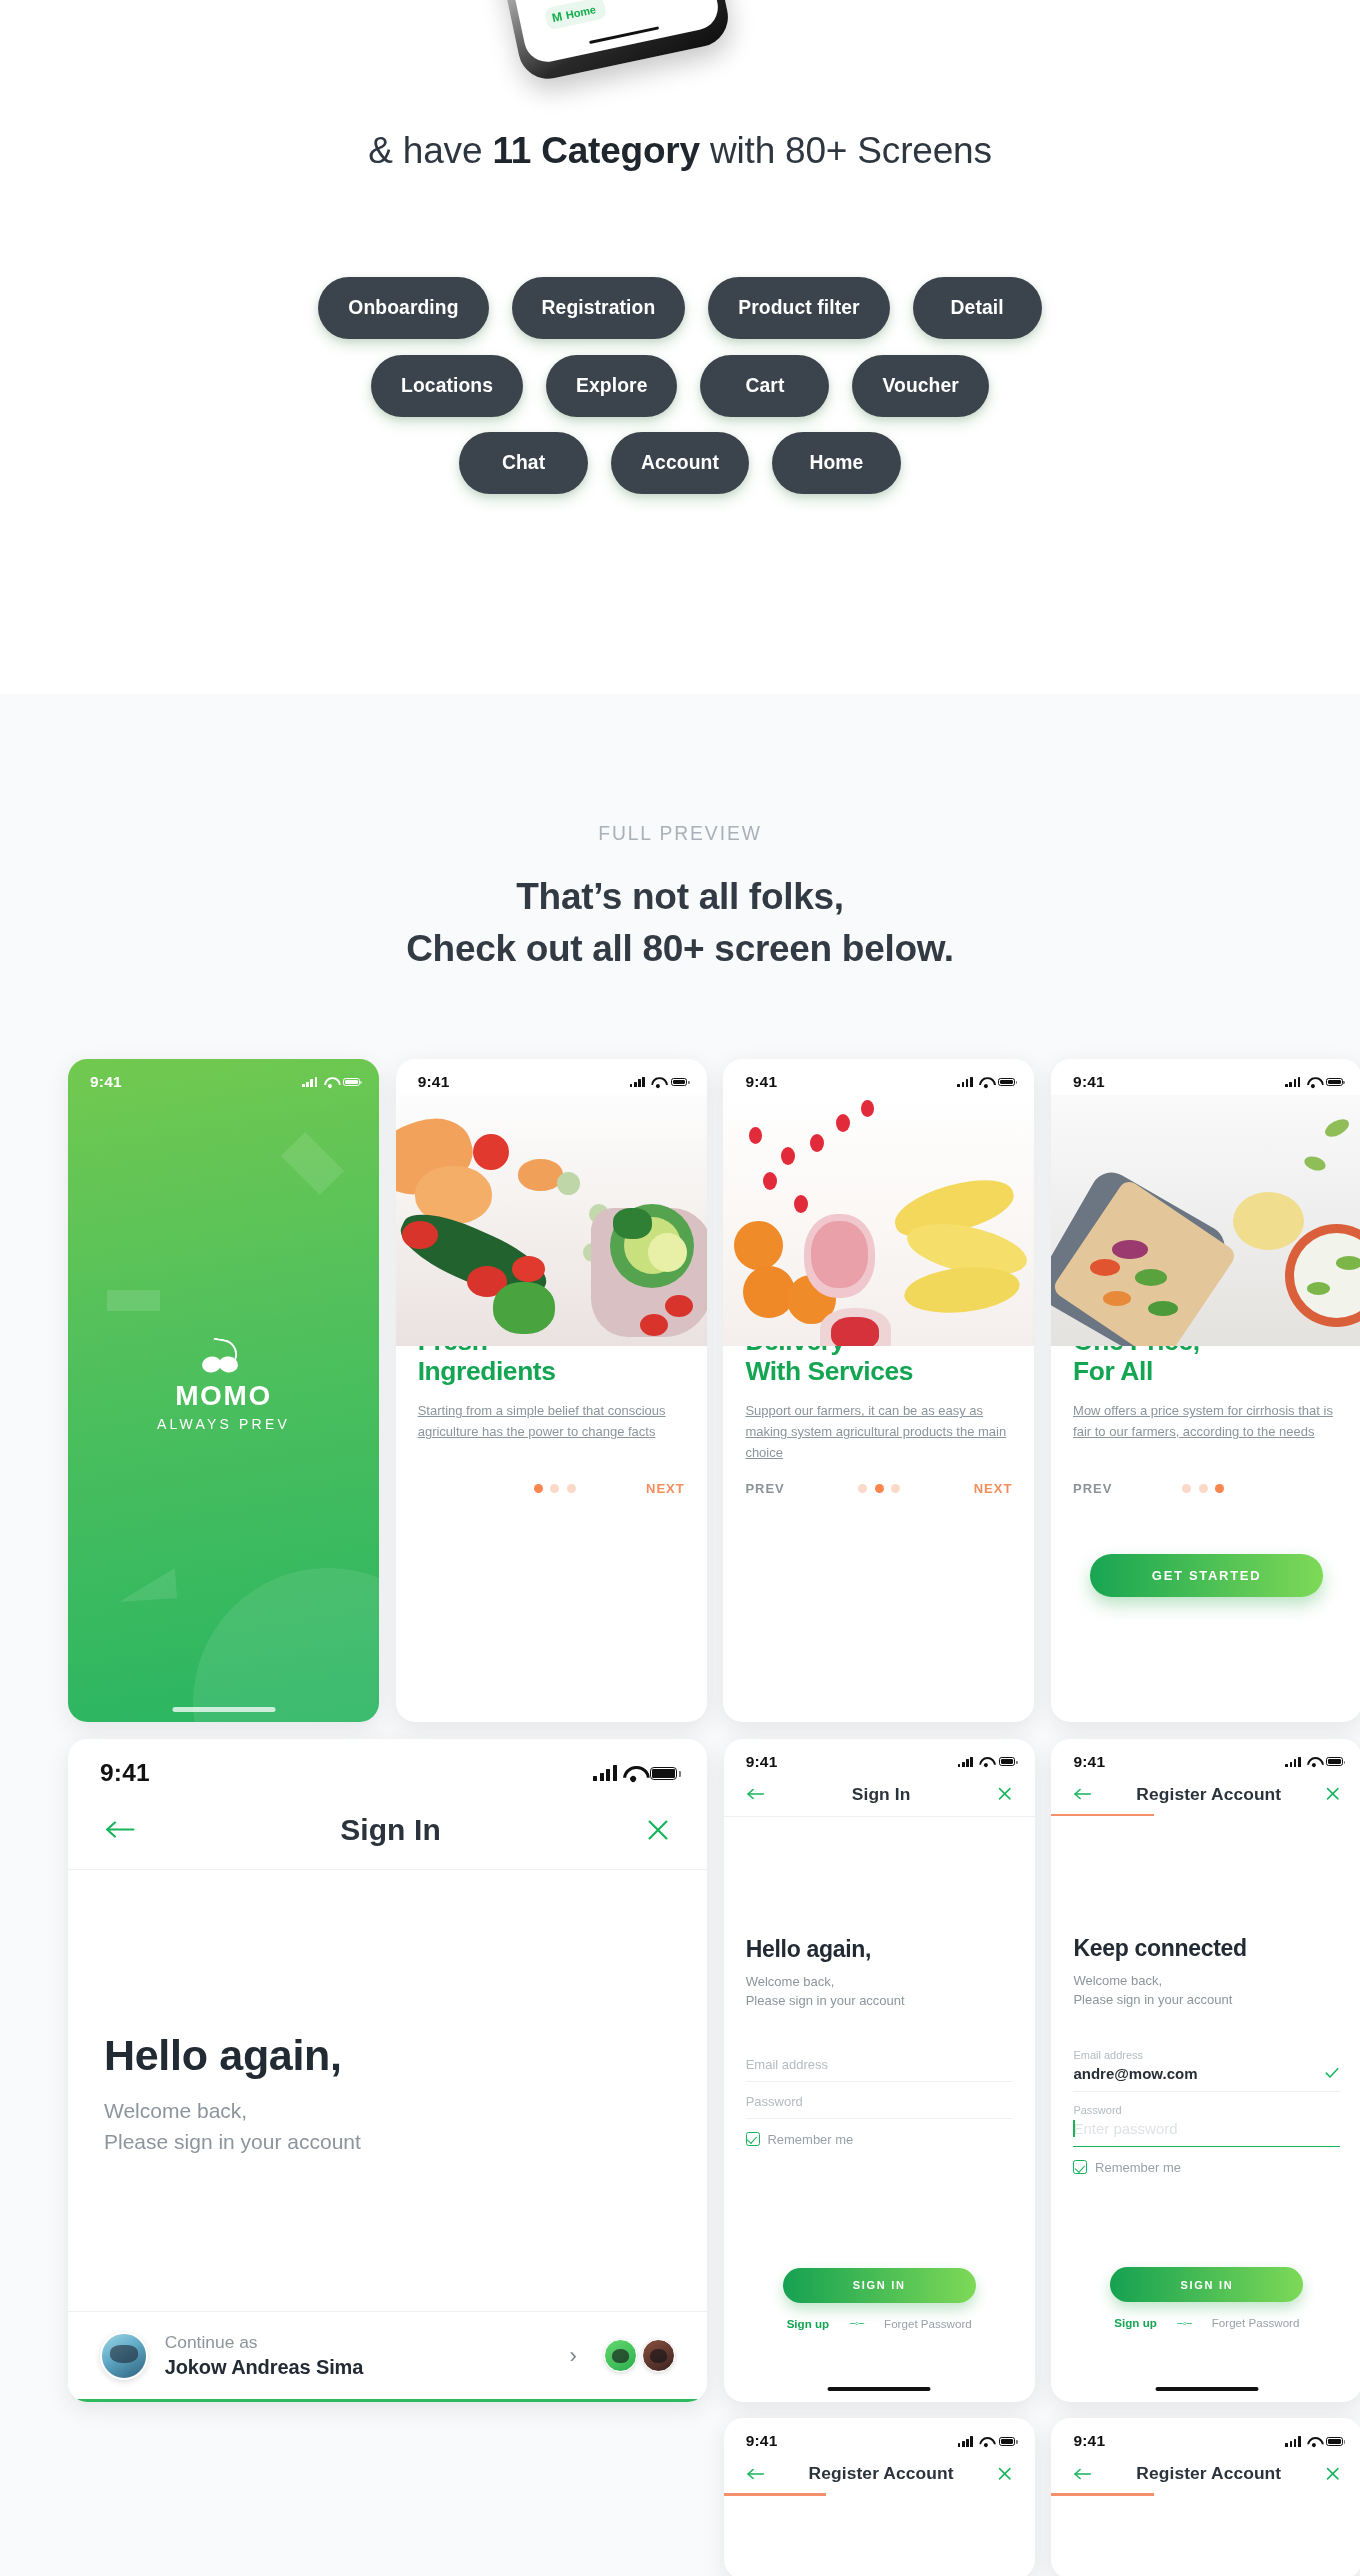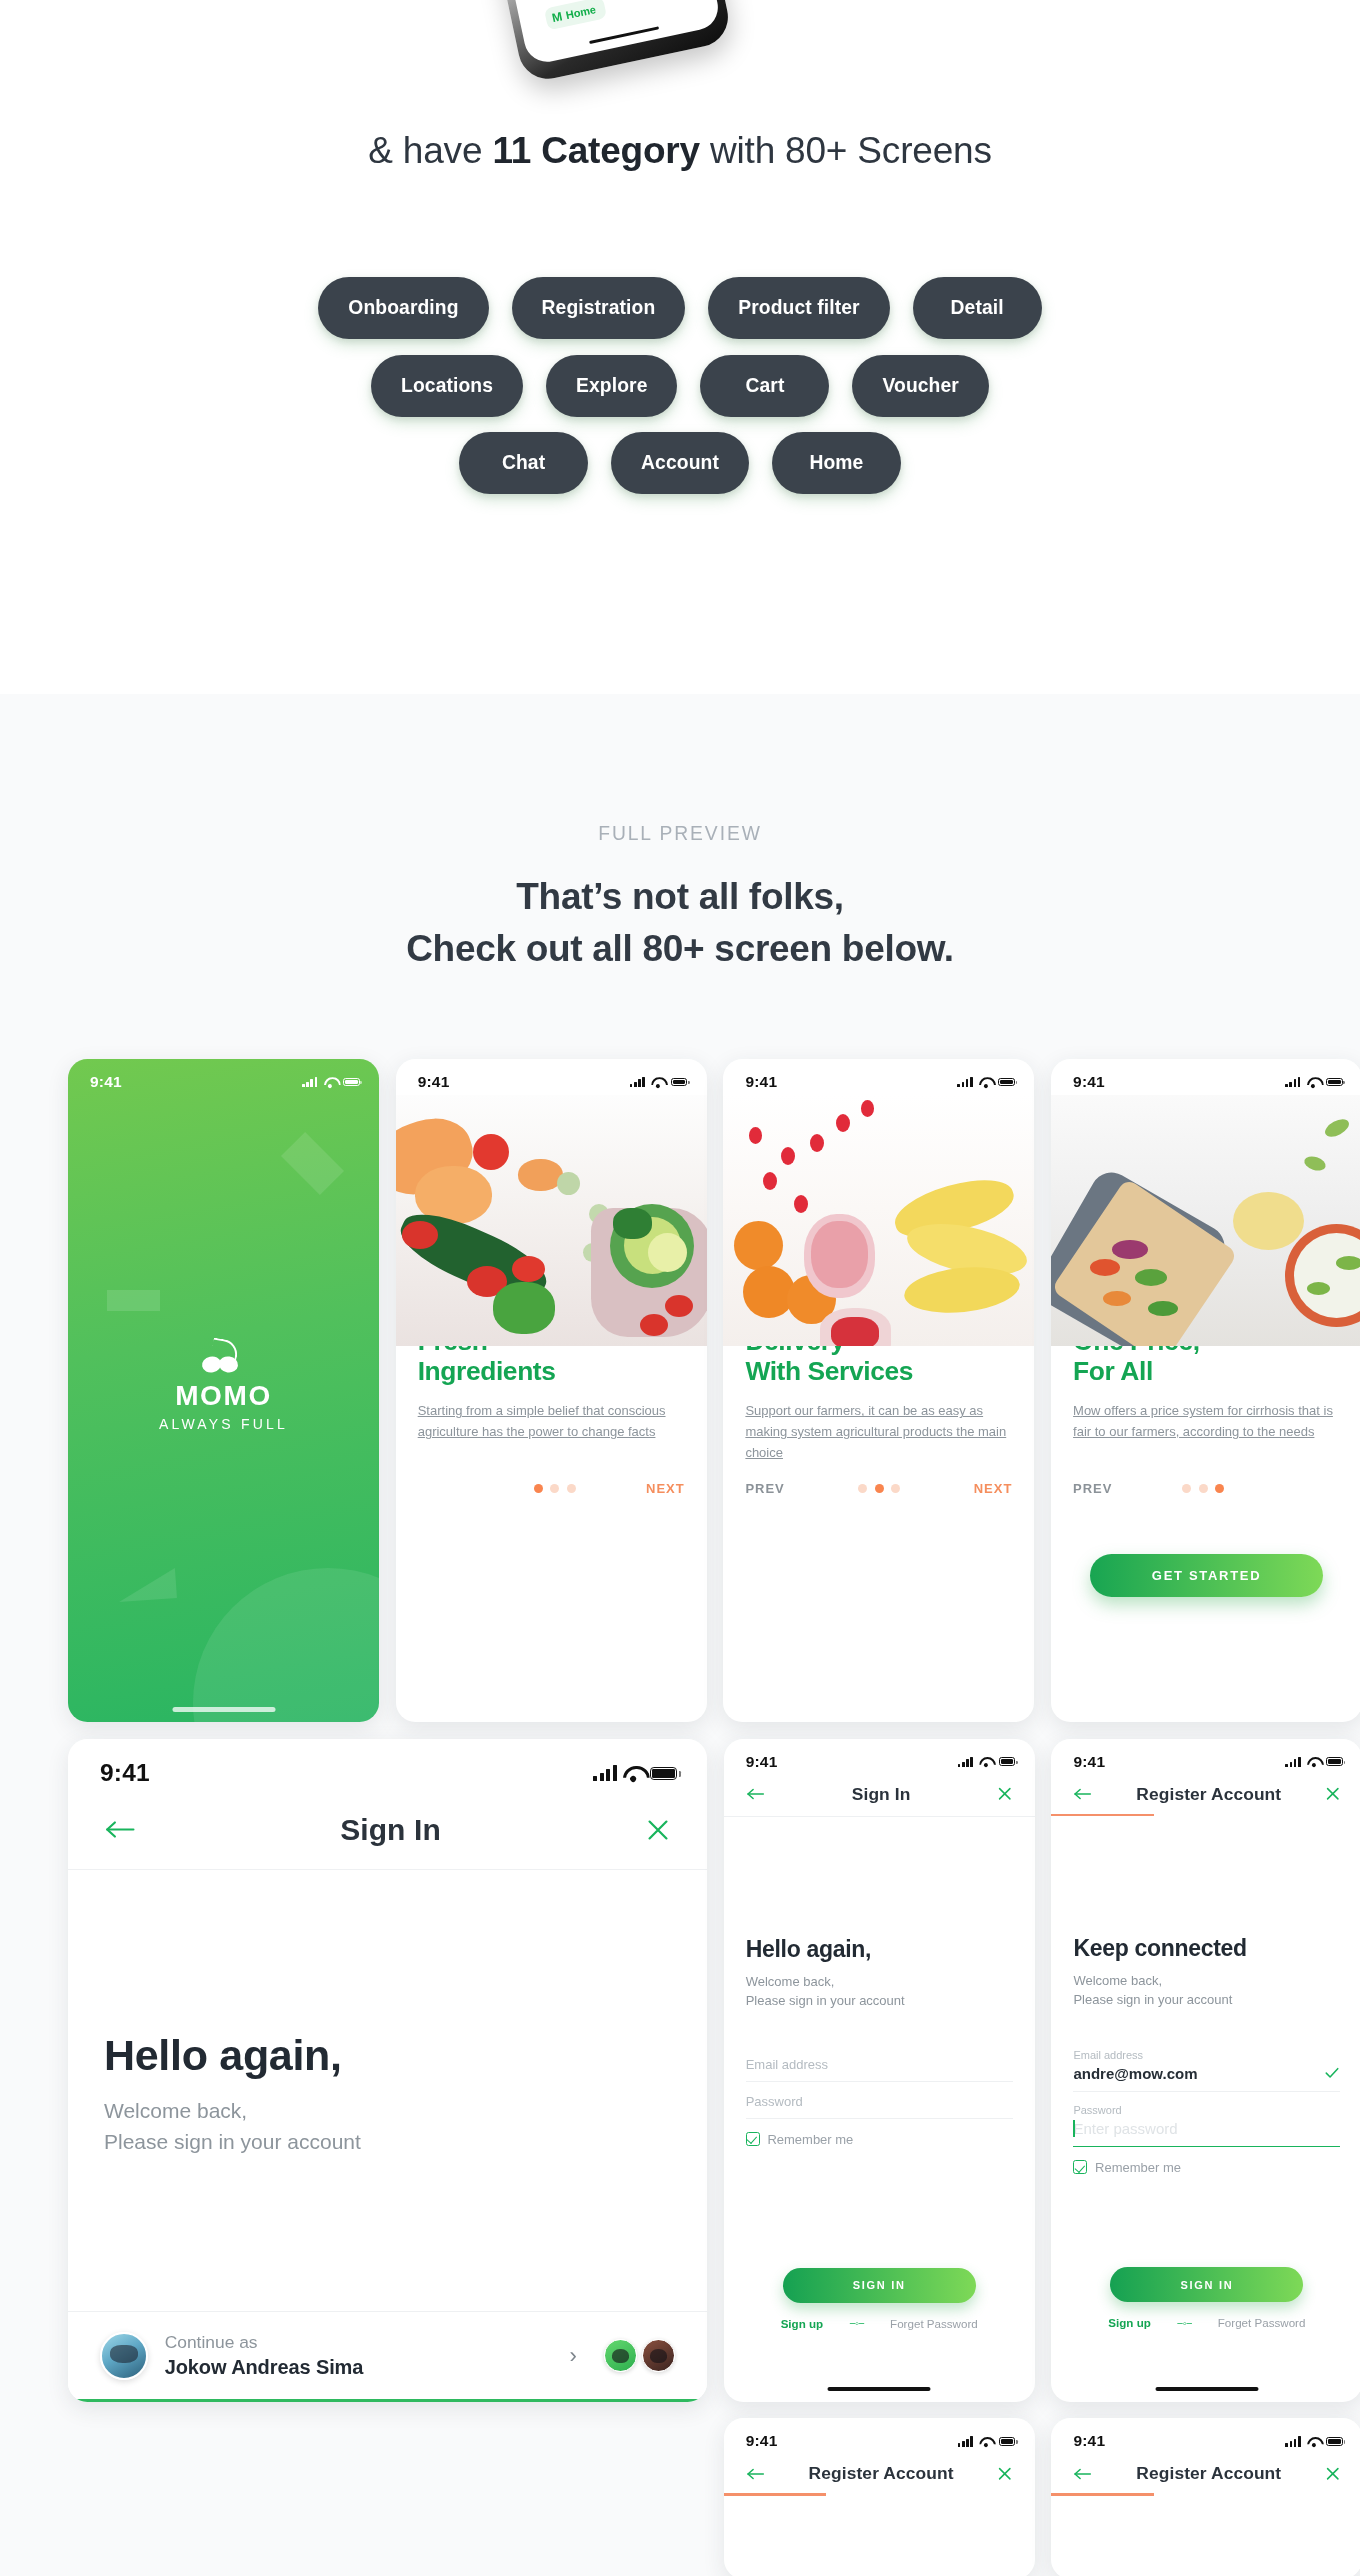--- a/index.html
+++ b/index.html
@@ -318,21 +318,21 @@
   .remember-lbl { font-size: 13px; color: #9aa1a8; }
 
   .signin-btn {
     margin: 0 auto; width: 193px; height: 35px;
     background: linear-gradient(90deg,#15a152 0%, #7ed957 100%);
     border-radius: 18px; color:#fff; display:flex; align-items:center; justify-content:center;
     font-size: 11px; font-weight: 800; letter-spacing: 1.7px;
     box-shadow: 0 6.4px 14px rgba(60,175,90,.32);
   }
   .auth-links {
-    display:flex; align-items:center; justify-content:center; gap:26px;
+    display:flex; align-items:center; justify-content:center; gap:20px;
     margin-top: 14px; font-size: 11.6px;
   }
   .auth-links .signup { color:#14a553; font-weight:700; }
   .auth-links .forgot { color:#9aa1a8; }
   .link-sep { color:#18b45c; font-size: 11px; letter-spacing:-0.6px; }
 
   
   .continue-bar {
     position: absolute; left: 0; right: 0; bottom: 0;
     border-top: 0.6px solid #eef0f2;
@@ -444,21 +444,21 @@
             </span>
           </div>
 
           <div class="splash-logo">
             <div class="cherry">
               <span class="stem"></span>
                 <span class="b1"></span>
                 <span class="b2"></span>
             </div>
             <div class="splash-name">MOMO</div>
-            <div class="splash-sub">ALWAYS FULL</div>
+            <div class="splash-sub">ALWAYS PREV</div>
           </div>
           <div class="home-indicator light"></div>
         </div>
       </div>
 
       <div class="phone tall">
         <div class="sbar">
           <span>9:41</span>
           <span class="sicons">
             <span class="bars">

